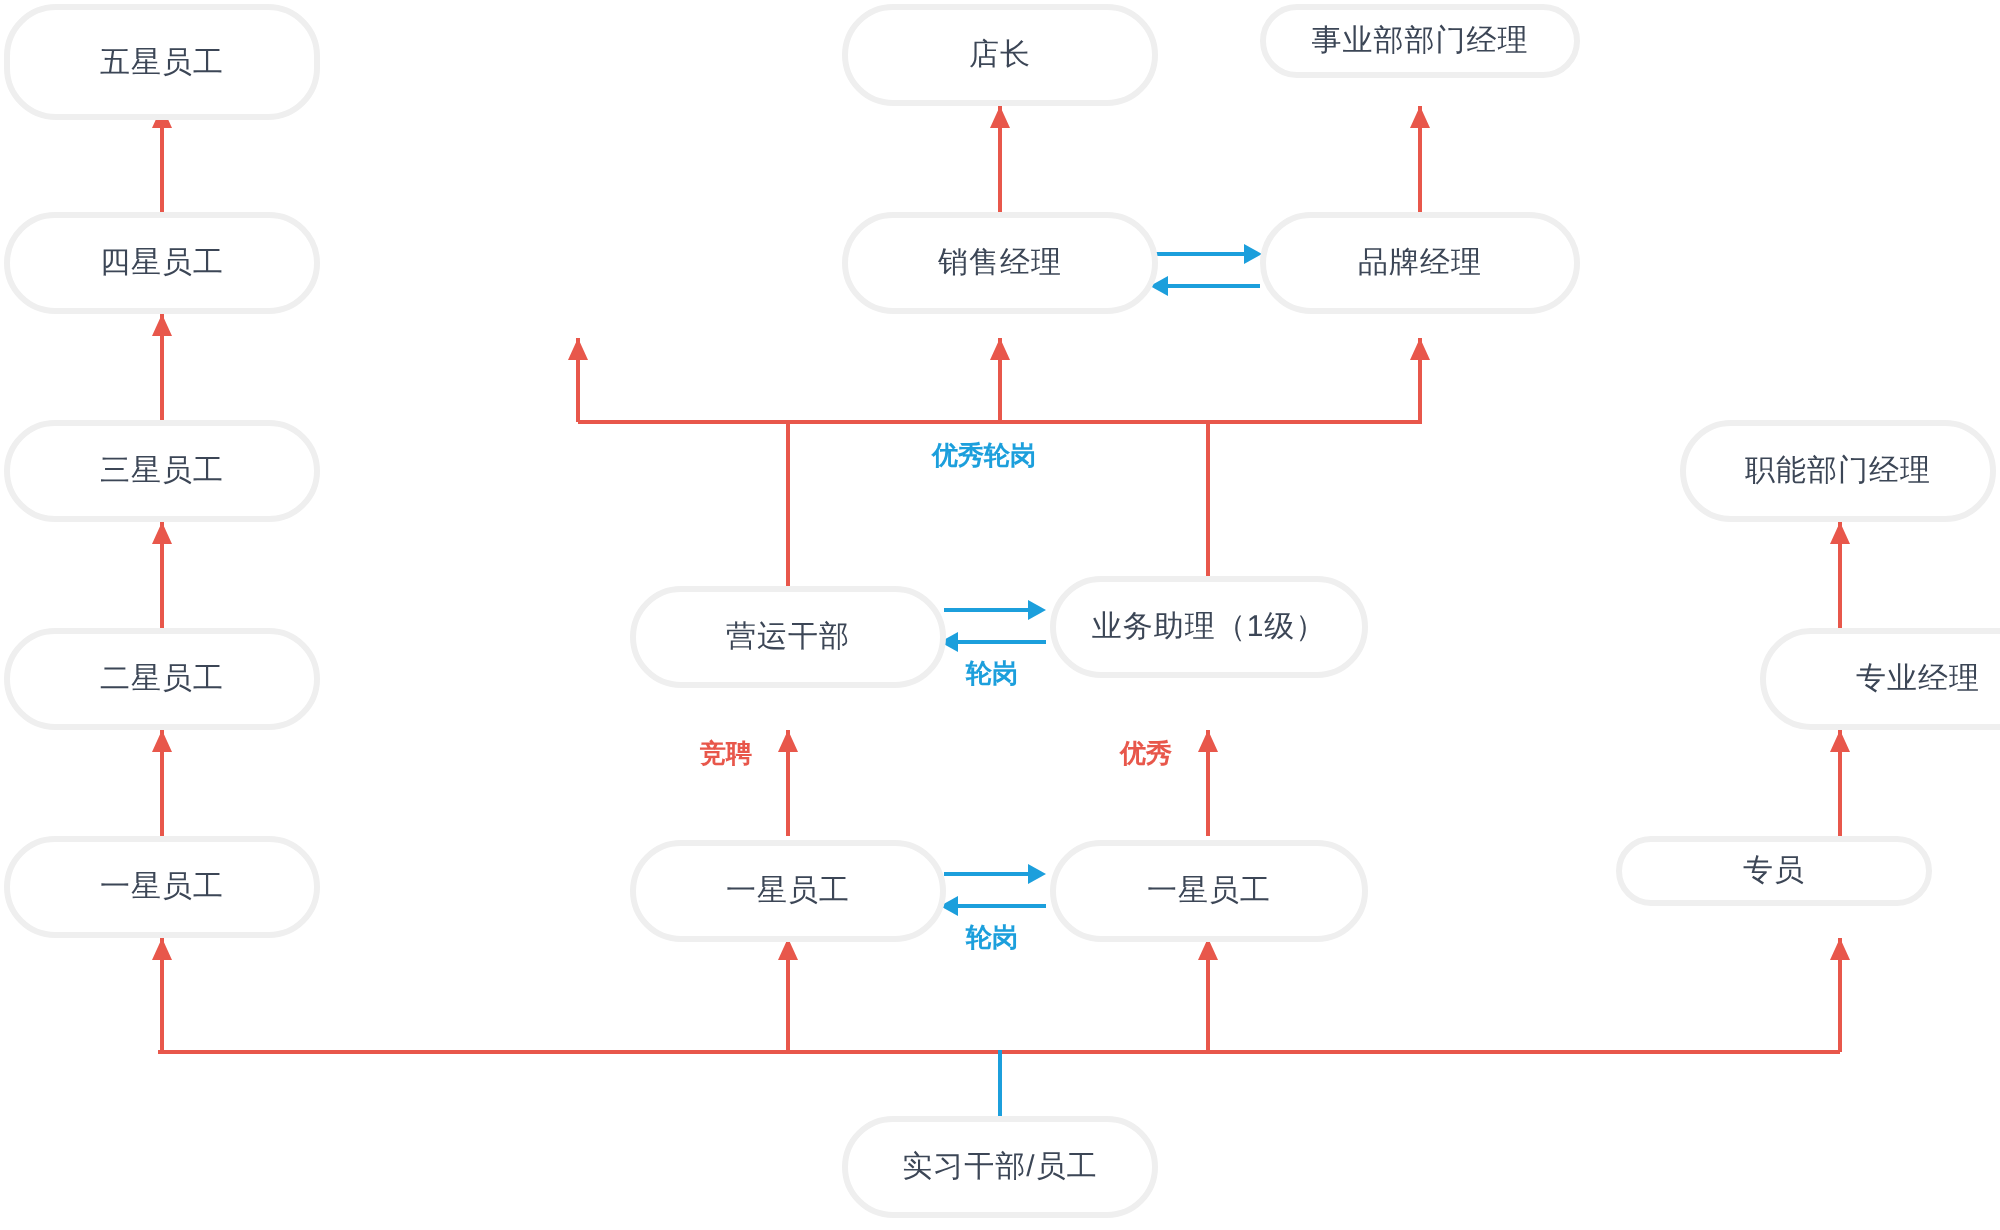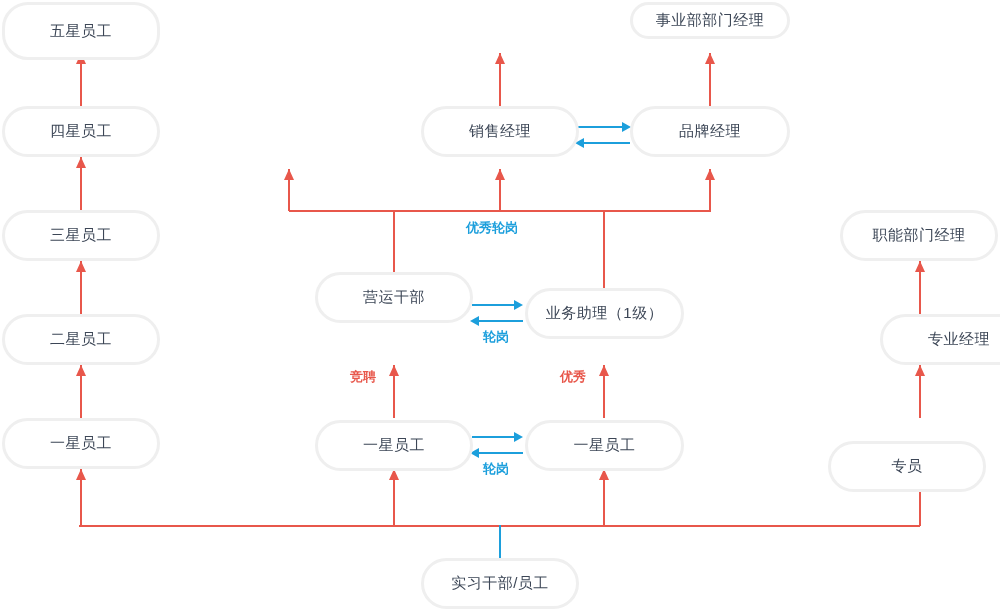--- a/index.html
+++ b/index.html
@@ -123,27 +123,30 @@
   <div class="node" style="left:2px;  top:106px; width:158px;height:51px;">
     <span>四星员工</span>
     </div>
   <div class="node" style="left:2px;  top:314px; width:158px;height:51px;">
     <span>二星员工</span>
     </div>
   <div class="node" style="left:2px;  top:418px; width:158px;height:51px;">
     <span>一星员工</span>
     </div>
 
-  <div class="node" style="left:315px;top:272px; width:158px;height:51px;">
+  <div class="node" style="left:315px;top:293px; width:158px;height:51px;">
     <span>营运干部</span>
     </div>
   <div class="node" style="left:315px;top:420px; width:158px;height:51px;">
     <span>一星员工</span>
     </div>
 
+  <div class="node" style="left:421px;top:2px;   width:158px;height:51px;">
+    <span>店长</span>
+    </div>
   <div class="node" style="left:421px;top:106px; width:158px;height:51px;">
     <span>销售经理</span>
     </div>
   <div class="node" style="left:525px;top:288px; width:159px;height:51px;">
     <span>业务助理（1级）</span>
     </div>
   <div class="node" style="left:525px;top:420px; width:159px;height:51px;">
     <span>一星员工</span>
     </div>
 
@@ -153,21 +156,21 @@
   <div class="node" style="left:630px;top:106px; width:160px;height:51px;">
     <span>品牌经理</span>
     </div>
 
   <div class="node" style="left:840px;top:210px; width:158px;height:51px;">
     <span>职能部门经理</span>
     </div>
   <div class="node" style="left:880px;top:314px; width:158px;height:51px;">
     <span>专业经理</span>
     </div>
-  <div class="node" style="left:828px;top:418px; width:158px;height:51px;margin-top:23px;">
+  <div class="node" style="left:808px;top:418px; width:158px;height:35px;">
     <span>专员</span>
     </div>
 
   <div class="node" style="left:421px;top:558px; width:158px;height:51px;">
     <span>实习干部/员工</span>
     </div>
 
 </div>
 
 </body></html>

